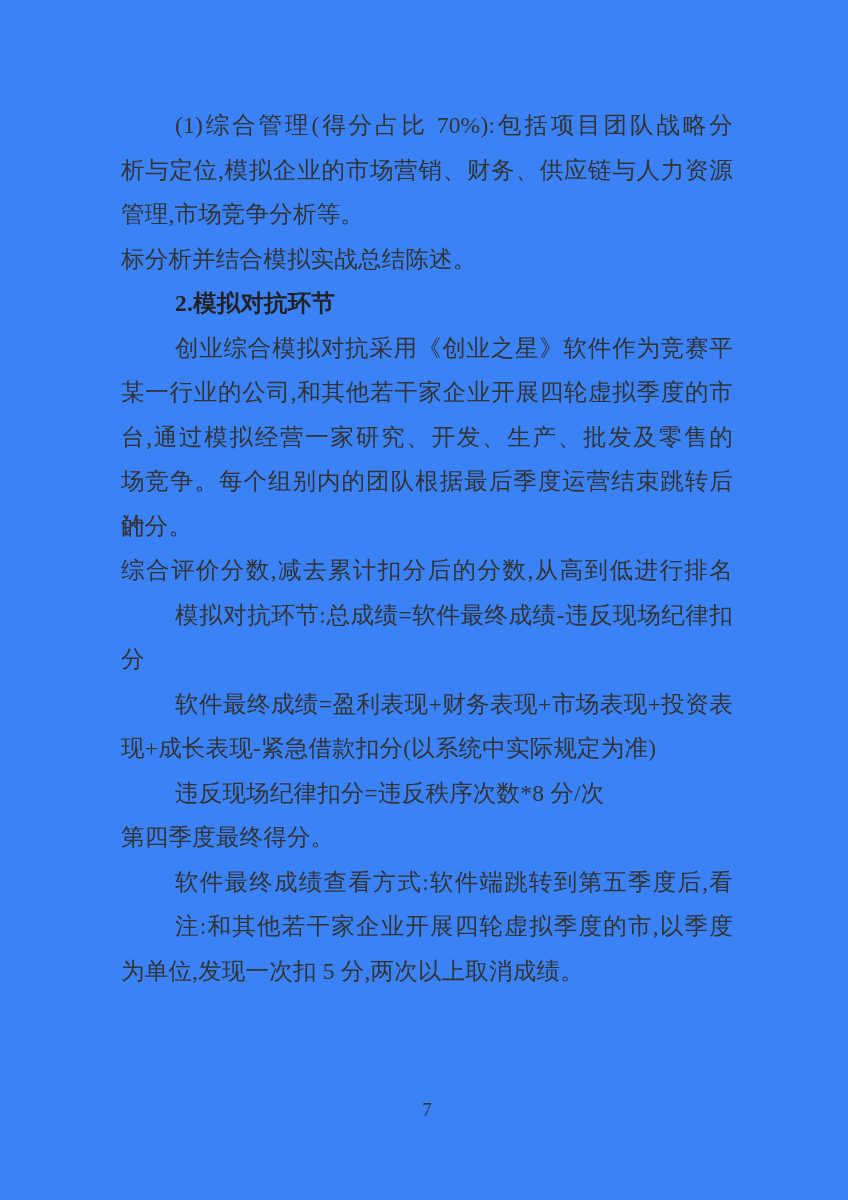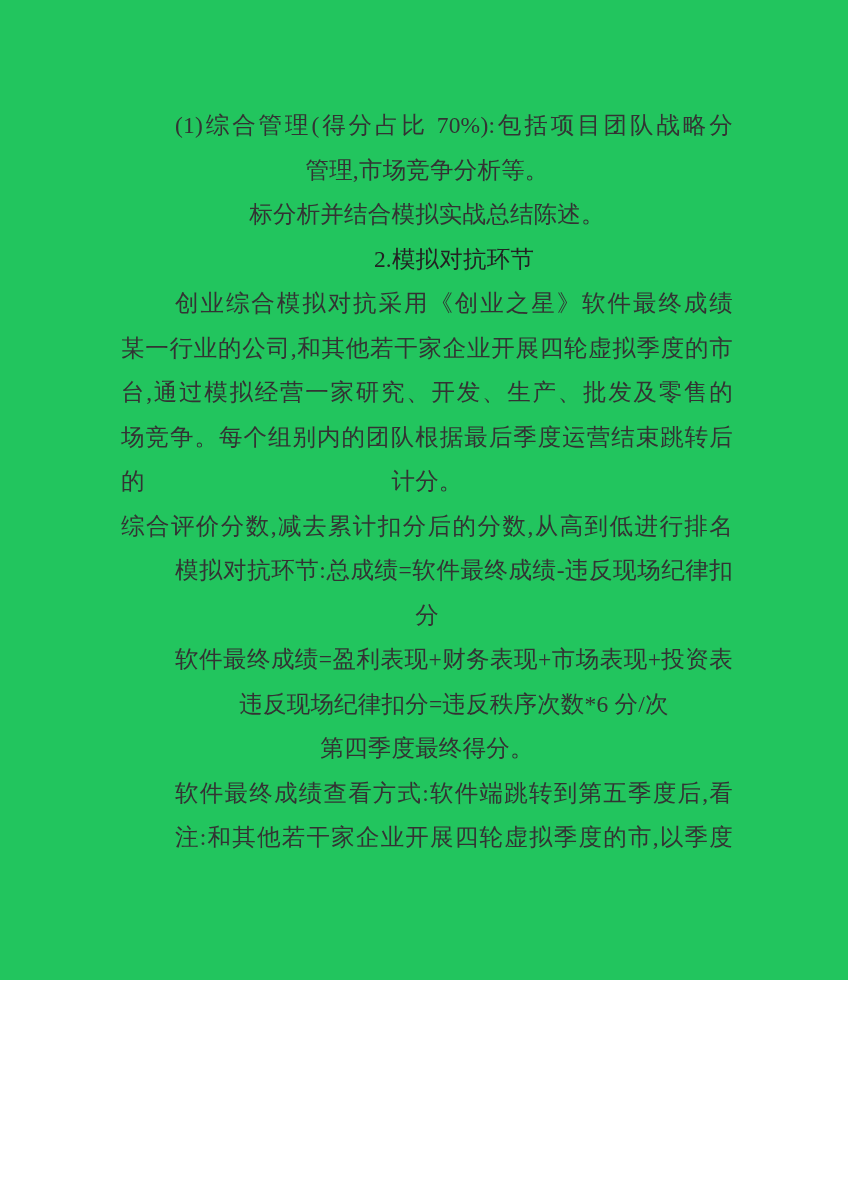--- a/index.html
+++ b/index.html
@@ -3,22 +3,22 @@
 <meta charset="utf-8">
 <style>
   html, body {
     margin: 0;
     padding: 0;
     background: #ffffff;
   }
   .page {
     position: relative;
     width: 848px;
-    height: 980px;
-    background: #22c55e;
+    height: 1200px;
+    background: #3b82f6;
     overflow: hidden;
     font-family: "Liberation Serif", "DejaVu Serif", serif;
     color: #333333;
   }
   .content {
     position: absolute;
     left: 121px;
     top: 103px;
     width: 612px;
   }
@@ -26,32 +26,32 @@
     margin: 0;
     padding: 0;
   }
   .line {
     display: block;
     margin: 0;
     height: 44.5px;
     line-height: 44.5px;
     font-size: 23.5px;
     white-space: normal;
-    text-align: center;
+    text-align: left;
     letter-spacing: 0.2px;
   }
   .line.justify {
     text-align: justify;
     text-align-last: justify;
   }
   .line.indent {
     padding-left: 54px;
   }
   .line.heading {
-    font-weight: 400;
+    font-weight: 700;
     color: #222222;
   }
   .footer {
     position: absolute;
     left: 121px;
     top: 1098px;
     width: 612px;
     text-align: center;
     font-size: 19px;
     line-height: 24px;
@@ -59,58 +59,61 @@
   }
 </style>
 </head>
 <body>
 
 <div class="page">
   <div class="content">
 
     <div class="para">
       <p class="line justify indent">(1)综合管理(得分占比 70%):包括项目团队战略分</p>
+      <p class="line justify">析与定位,模拟企业的市场营销、财务、供应链与人力资源</p>
       <p class="line">管理,市场竞争分析等。</p>
     </div>
 
     <div class="para">
       <p class="line">标分析并结合模拟实战总结陈述。</p>
     </div>
 
     <div class="para">
       <p class="line heading indent">2.模拟对抗环节</p>
     </div>
 
     <div class="para">
-      <p class="line justify indent">创业综合模拟对抗采用《创业之星》软件最终成绩</p>
+      <p class="line justify indent">创业综合模拟对抗采用《创业之星》软件作为竞赛平</p>
       <p class="line justify">某一行业的公司,和其他若干家企业开展四轮虚拟季度的市</p>
       <p class="line justify">台,通过模拟经营一家研究、开发、生产、批发及零售的</p>
       <p class="line justify">场竞争。每个组别内的团队根据最后季度运营结束跳转后的</p>
       <p class="line">计分。</p>
       <p class="line justify">综合评价分数,减去累计扣分后的分数,从高到低进行排名</p>
     </div>
 
     <div class="para">
       <p class="line justify indent">模拟对抗环节:总成绩=软件最终成绩-违反现场纪律扣</p>
       <p class="line">分</p>
     </div>
 
     <div class="para">
       <p class="line justify indent">软件最终成绩=盈利表现+财务表现+市场表现+投资表</p>
+      <p class="line">现+成长表现-紧急借款扣分(以系统中实际规定为准)</p>
     </div>
 
     <div class="para">
-      <p class="line indent">违反现场纪律扣分=违反秩序次数*6 分/次</p>
+      <p class="line indent">违反现场纪律扣分=违反秩序次数*8 分/次</p>
     </div>
 
     <div class="para">
       <p class="line">第四季度最终得分。</p>
       <p class="line justify indent">软件最终成绩查看方式:软件端跳转到第五季度后,看</p>
     </div>
 
     <div class="para">
       <p class="line justify indent">注:和其他若干家企业开展四轮虚拟季度的市,以季度</p>
+      <p class="line">为单位,发现一次扣 5 分,两次以上取消成绩。</p>
     </div>
 
   </div>
 
   <div class="footer">7</div>
 </div>
 
 </body></html>

